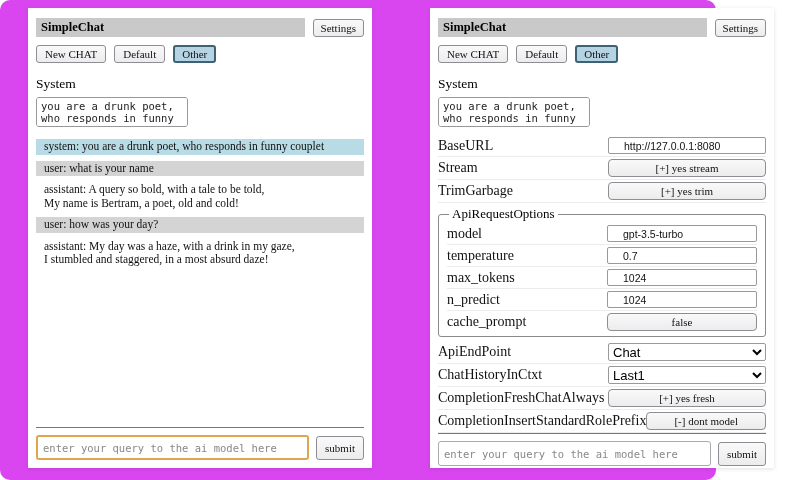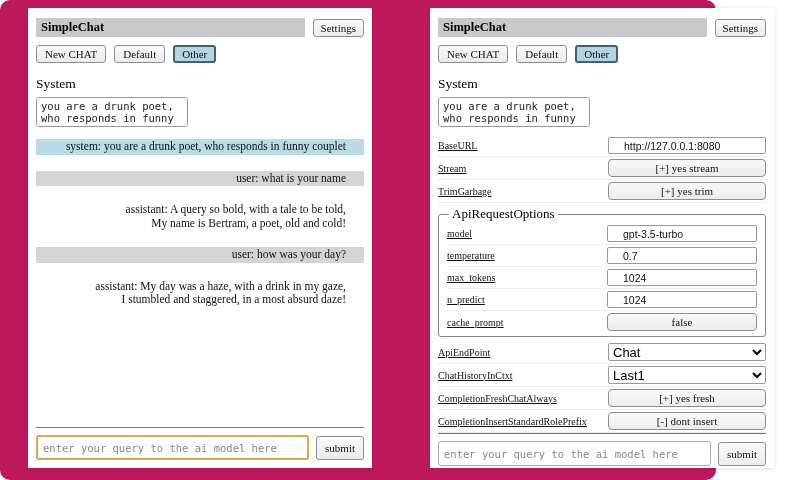--- a/index.html
+++ b/index.html
@@ -1,17 +1,17 @@
 <!DOCTYPE html>
 <html><head>
 <meta charset="utf-8">
 <style>
   * { margin:0; padding:0; box-sizing:border-box; }
   html,body { width:800px; height:480px; }
-  .page { position:relative; width:716px; height:480px; background:#be185d; font-family:"Liberation Serif", serif;border-radius:10px; }
+  .page { position:relative; width:716px; height:480px; background:#d946ef; font-family:"Liberation Serif", serif;border-radius:10px; }
   .panel { position:absolute; top:8px; width:344px; height:460px; background:#ffffff;
            box-shadow:0 1px 4px rgba(40,40,70,.14); padding:8px; display:flex; flex-direction:column; }
   .panel-left { left:28px; }
   .panel-right { left:430px; }
 
   .hdr { display:flex; align-items:center; gap:8px; margin-top:2px; }
   .titlebar { flex:1; background:#c9c9c9; padding:2px 5px; font-weight:bold; font-size:12.5px; }
   button { font-family:Liberation Serif, serif; font-size:11px; color:#111;
            background:linear-gradient(#f9f9f9,#ececec); border:1px solid #8d8d93; border-radius:3px;
            padding:2px 8px; }
@@ -19,38 +19,38 @@
 
   .toolbar { display:flex; gap:8px; margin-top:8px; }
   .tab-selected { background:#b5d3e2; border:2px solid #3d6273; padding:1px 7px; }
 
   .system-row { display:flex; gap:5px; margin-top:10px; align-items:flex-start;flex-direction:column; }
   .system-row label { font-size:13.5px; padding-top:3px; }
   .system-row textarea { flex:1; height:26px; resize:none; font-family:"DejaVu Sans Mono", monospace;
            font-size:10.5px; color:#222; border:1px solid #999; border-radius:3px; padding:2px 4px; }
 
   .chat { margin-top:12px; font-size:11.5px; color:#111; }
-  .msg { padding:1px 18px; margin-bottom:16px; white-space:pre-line; line-height:13.5px;text-align:right; }
+  .msg { padding:1px 8px; margin-bottom:6px; white-space:pre-line; line-height:13.5px; }
   .msg-system { background:#b9dbe5; }
   .msg-user { background:#d4d4d4; }
   .msg-assistant { background:#ffffff;font-family:Liberation Serif, serif; }
 
   .bottombar { margin-top:auto; }
   .bottombar hr { border:none; border-top:1px solid #777; margin:0 0 7px 0; }
   .query-row { display:flex; gap:7px; align-items:center; }
   .query-input { flex:1; height:25px; font-family:"DejaVu Sans Mono", monospace; font-size:10.5px;
                  border:1px solid #aaa; border-radius:3px; padding:2px 5px; }
   .query-input::placeholder { color:#888; }
   .query-focused { border:2px solid #dba84e; }
   .submit-btn { padding:5px 8px; }
 
   .settings { margin-top:8px; }
   .srow { display:flex; justify-content:space-between; align-items:center; padding:2px 0;
           border-bottom:1px solid #ececec; }
-  .srow .slabel { font-size:10px; color:#111;text-decoration:underline; }
+  .srow .slabel { font-size:14px; color:#111; }
   .ctl { width:158px; }
   .ctl-input { height:17px; font-family:"Liberation Sans", sans-serif; font-size:10.5px; color:#111;
                border:1px solid #999; border-radius:2px; padding:1px 15px; }
   .ctl-input::placeholder { color:#9a9a9a; }
   .ctl-btn { padding:2px 0; border-radius:4px; }
   select.ctl { height:18px; font-family:"Liberation Sans", sans-serif; font-size:13px;
                border:1px solid #999; border-radius:2px; background:#fff; }
   fieldset { border:1px solid #8a8a8a; border-radius:3px; margin:3px 0 4px 0; padding:1px 8px 3px 8px; }
   legend { font-size:13px; padding:0 3px; margin-left:2px; }
   fieldset .ctl { width:150px; }
@@ -160,21 +160,21 @@
         <select class="ctl">
           <option>Last1</option>
         </select>
       </div>
       <div class="srow">
         <span class="slabel">CompletionFreshChatAlways</span>
         <button class="ctl ctl-btn">[+] yes fresh</button>
       </div>
       <div class="srow">
         <span class="slabel">CompletionInsertStandardRolePrefix</span>
-        <button class="ctl ctl-btn">[-] dont insert</button>
+        <button class="ctl ctl-btn">[-] dont model</button>
       </div>
     </div>
 
     <div class="bottombar">
       <hr>
       <div class="query-row">
         <input class="query-input" placeholder="enter your query to the ai model here" style="">
         <button class="submit-btn">submit</button>
       </div>
     </div>

